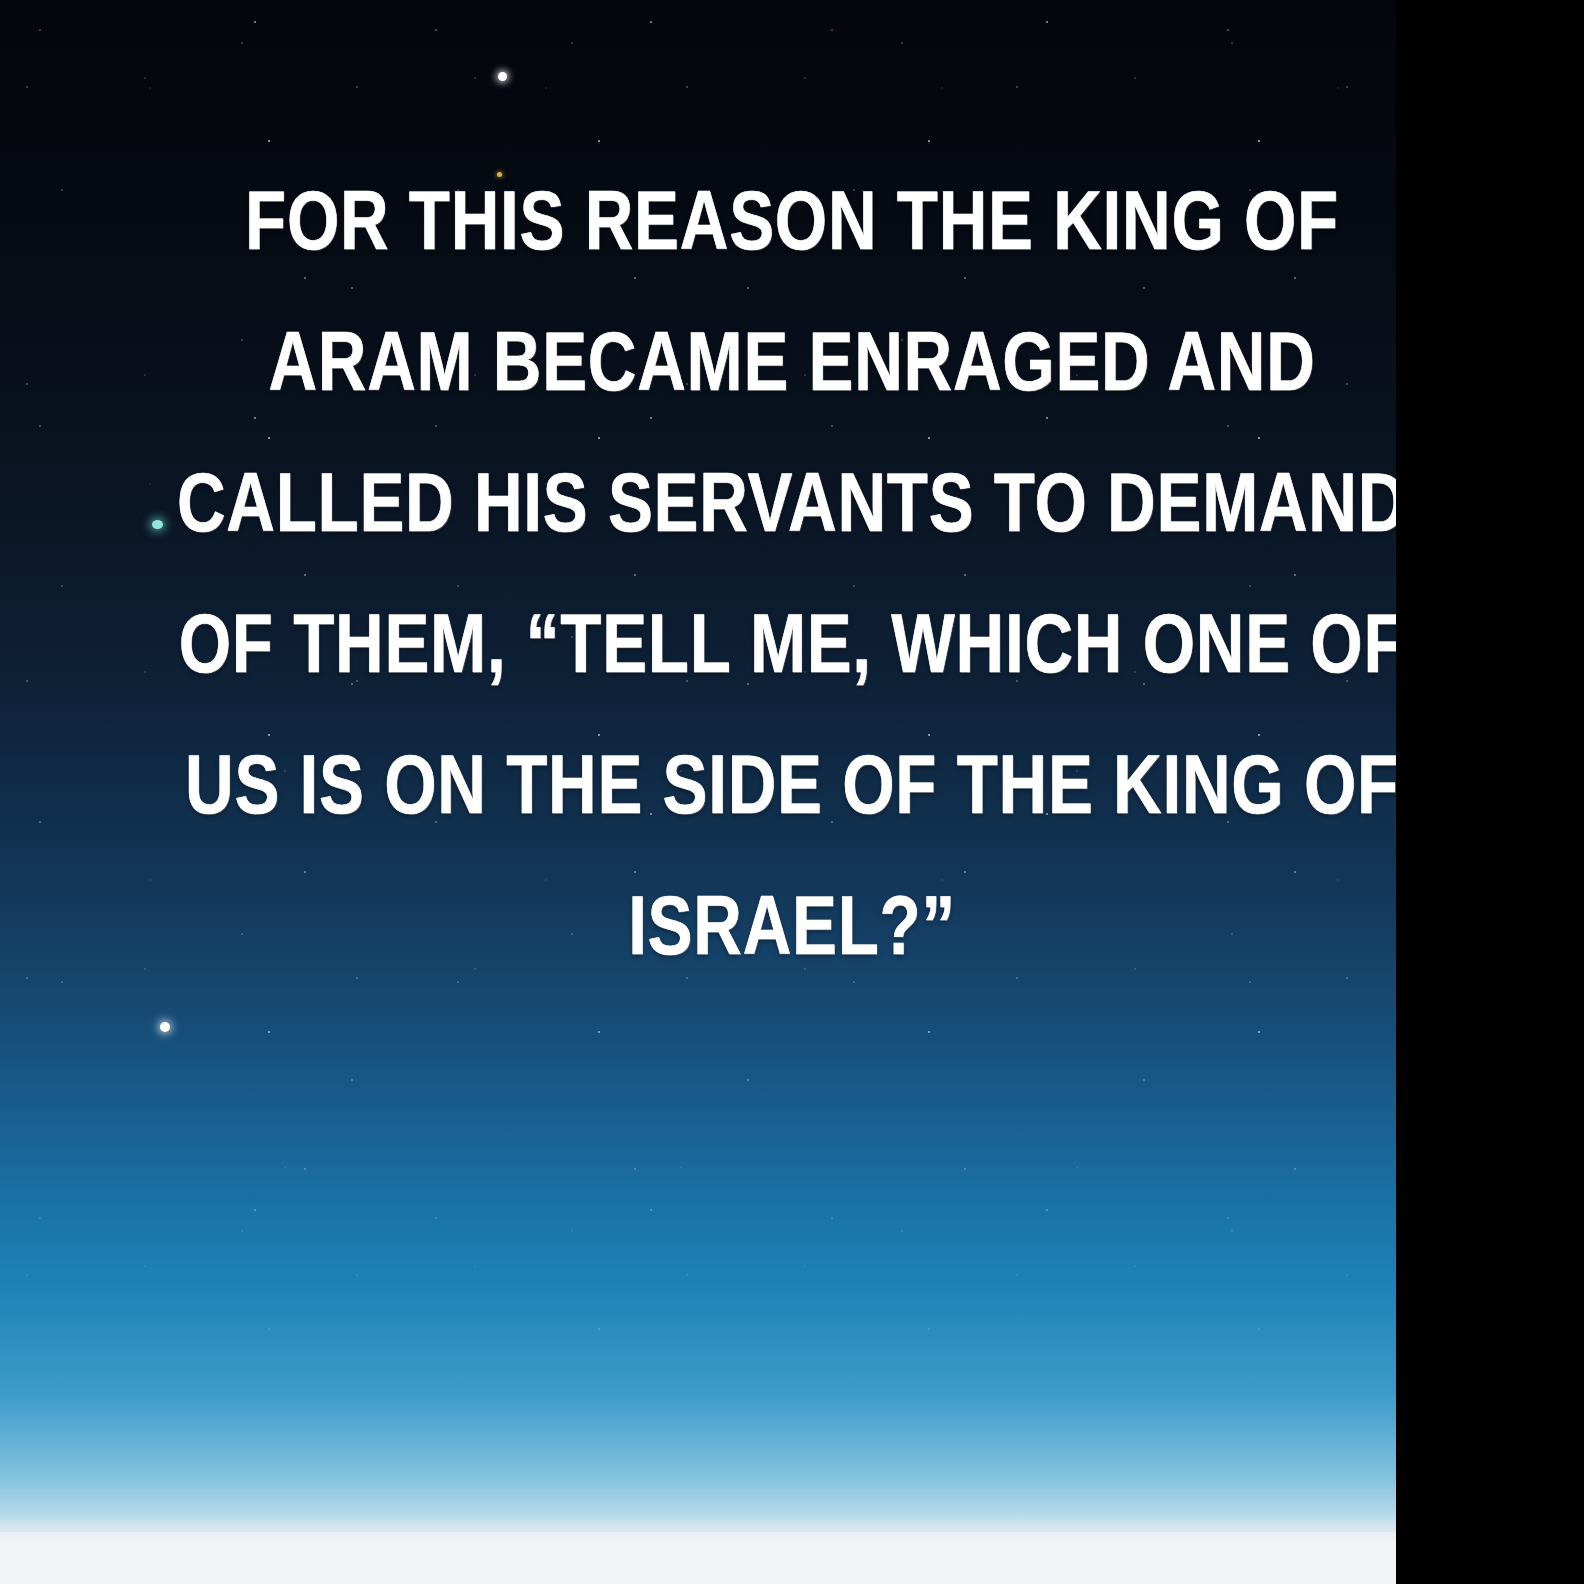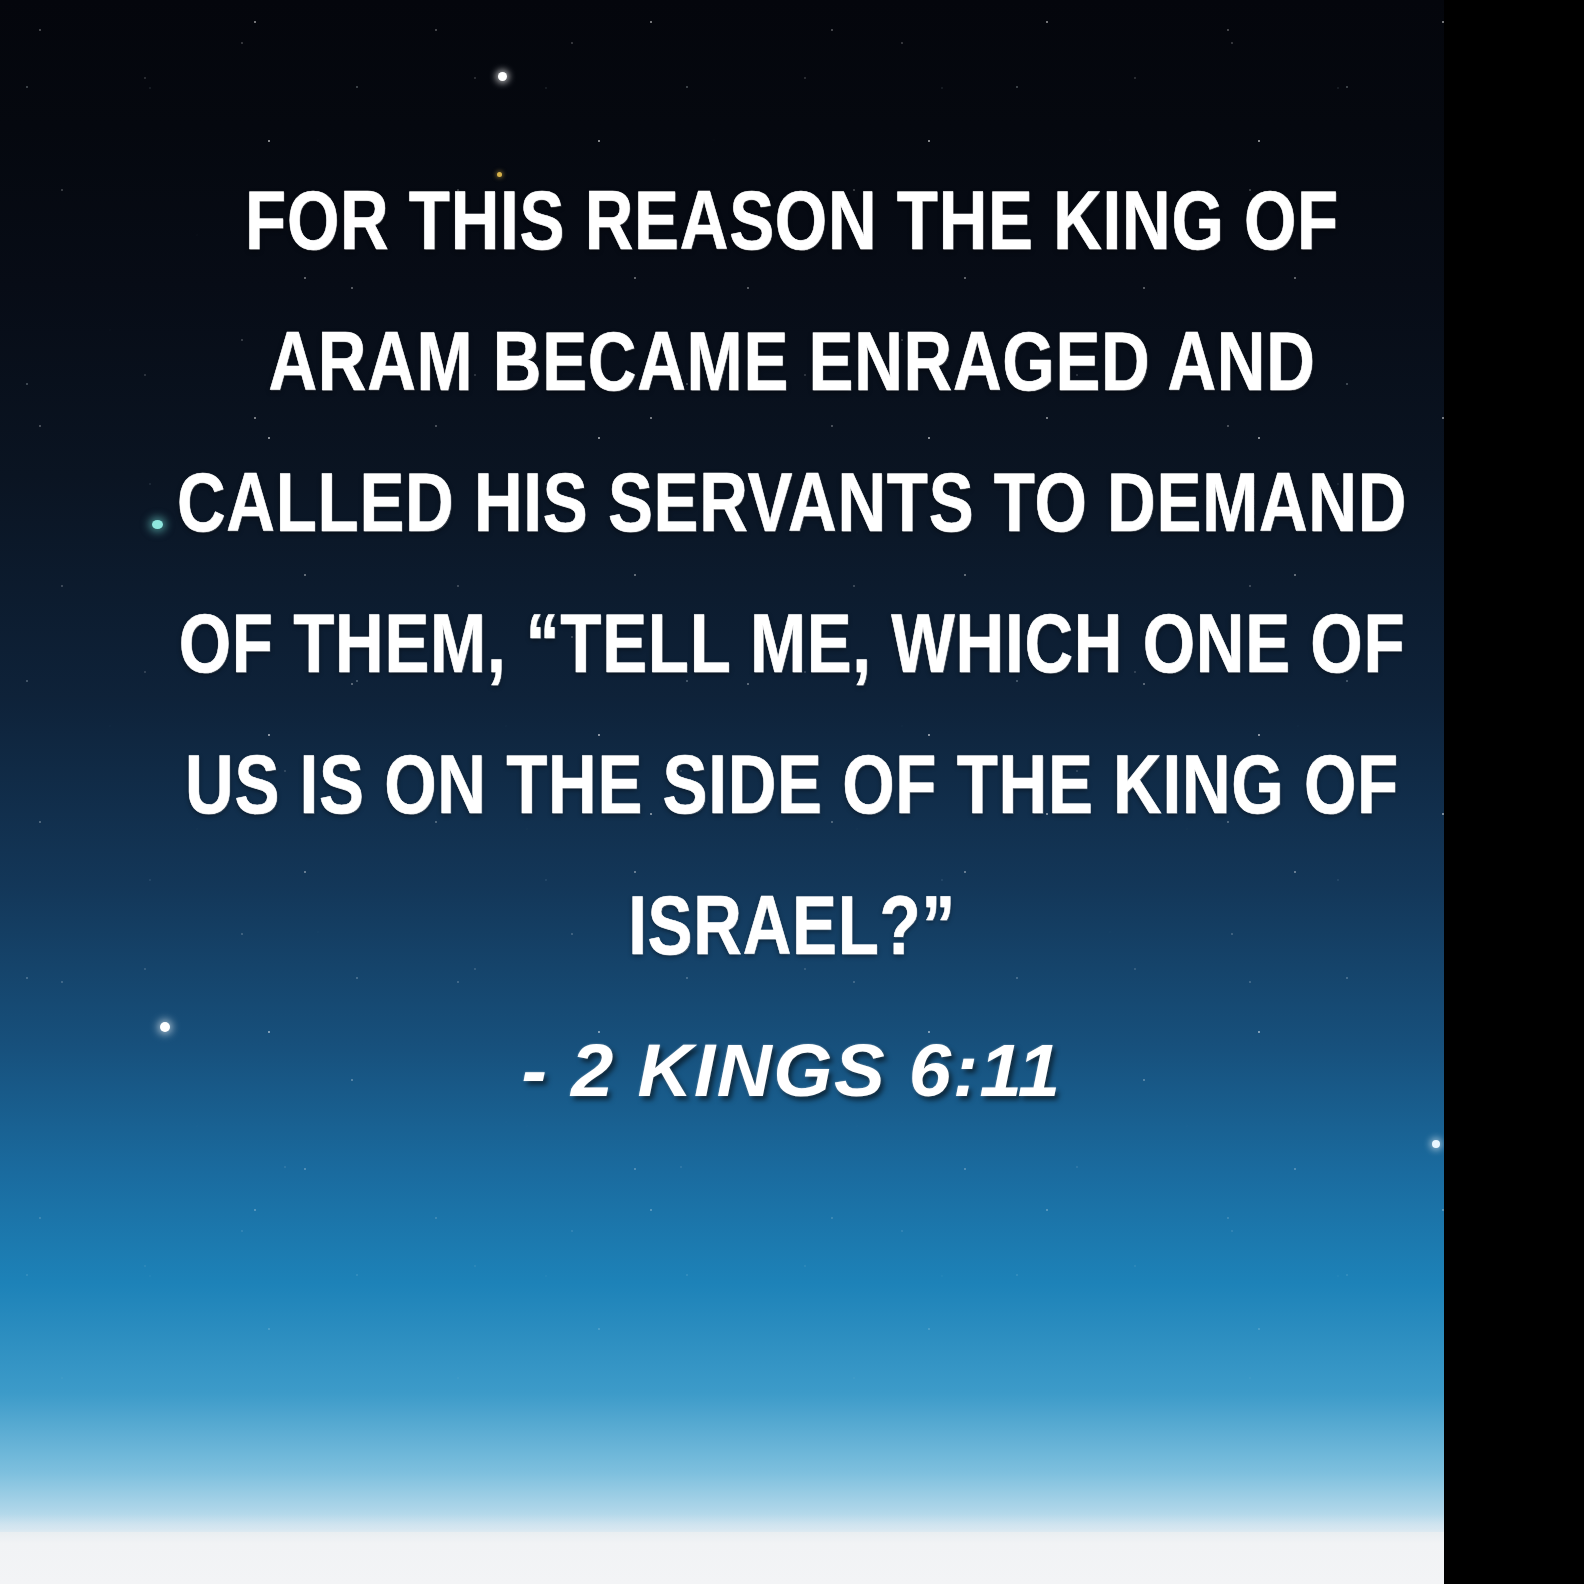--- a/index.html
+++ b/index.html
@@ -18,21 +18,20 @@
         #0e2239 44%,
         #133759 56%,
         #17507c 66%,
         #1a6b9f 74%,
         #1d82b8 81%,
         #3d9bc9 88%,
         #7ec0de 93%,
         #bcdcec 96%,
         #eef3f6 97.2%,
         #f2f4f6 100%);
-    padding-left: 48px;
   }
 
   
   .stars{position:absolute;left:0;top:0;width:1584px;height:1584px;pointer-events:none;}
 
   .stars.layerA{
     background-image:
       radial-gradient(1.6px 1.6px at 40px 30px,  rgba(255,255,255,.95), transparent 60%),
       radial-gradient(1.3px 1.3px at 150px 88px, rgba(210,240,255,.85), transparent 60%),
       radial-gradient(2.1px 2.1px at 255px 22px, rgba(255,255,255,1),   transparent 60%),
@@ -159,17 +158,14 @@
 
   <div id="verse-block">
     <span class="verse-line" style="transform: scaleX(0.8005);">FOR THIS REASON THE KING OF</span>
     <span class="verse-line" style="transform: scaleX(0.8005);">ARAM BECAME ENRAGED AND</span>
     <span class="verse-line" style="transform: scaleX(0.8005);">CALLED HIS SERVANTS TO DEMAND</span>
     <span class="verse-line" style="transform: scaleX(0.8005);">OF THEM, “TELL ME, WHICH ONE OF</span>
     <span class="verse-line" style="transform: scaleX(0.8005);">US IS ON THE SIDE OF THE KING OF</span>
     <span class="verse-line" style="transform: scaleX(0.8005);">ISRAEL?”</span>
   </div>
 
-  <div id="attribution">
-    <span class="attr-text" style="transform: scaleX(1.0282);">- 2 KINGS 6:11</span>
-  </div>
 
 </div>
 
 </body></html>

